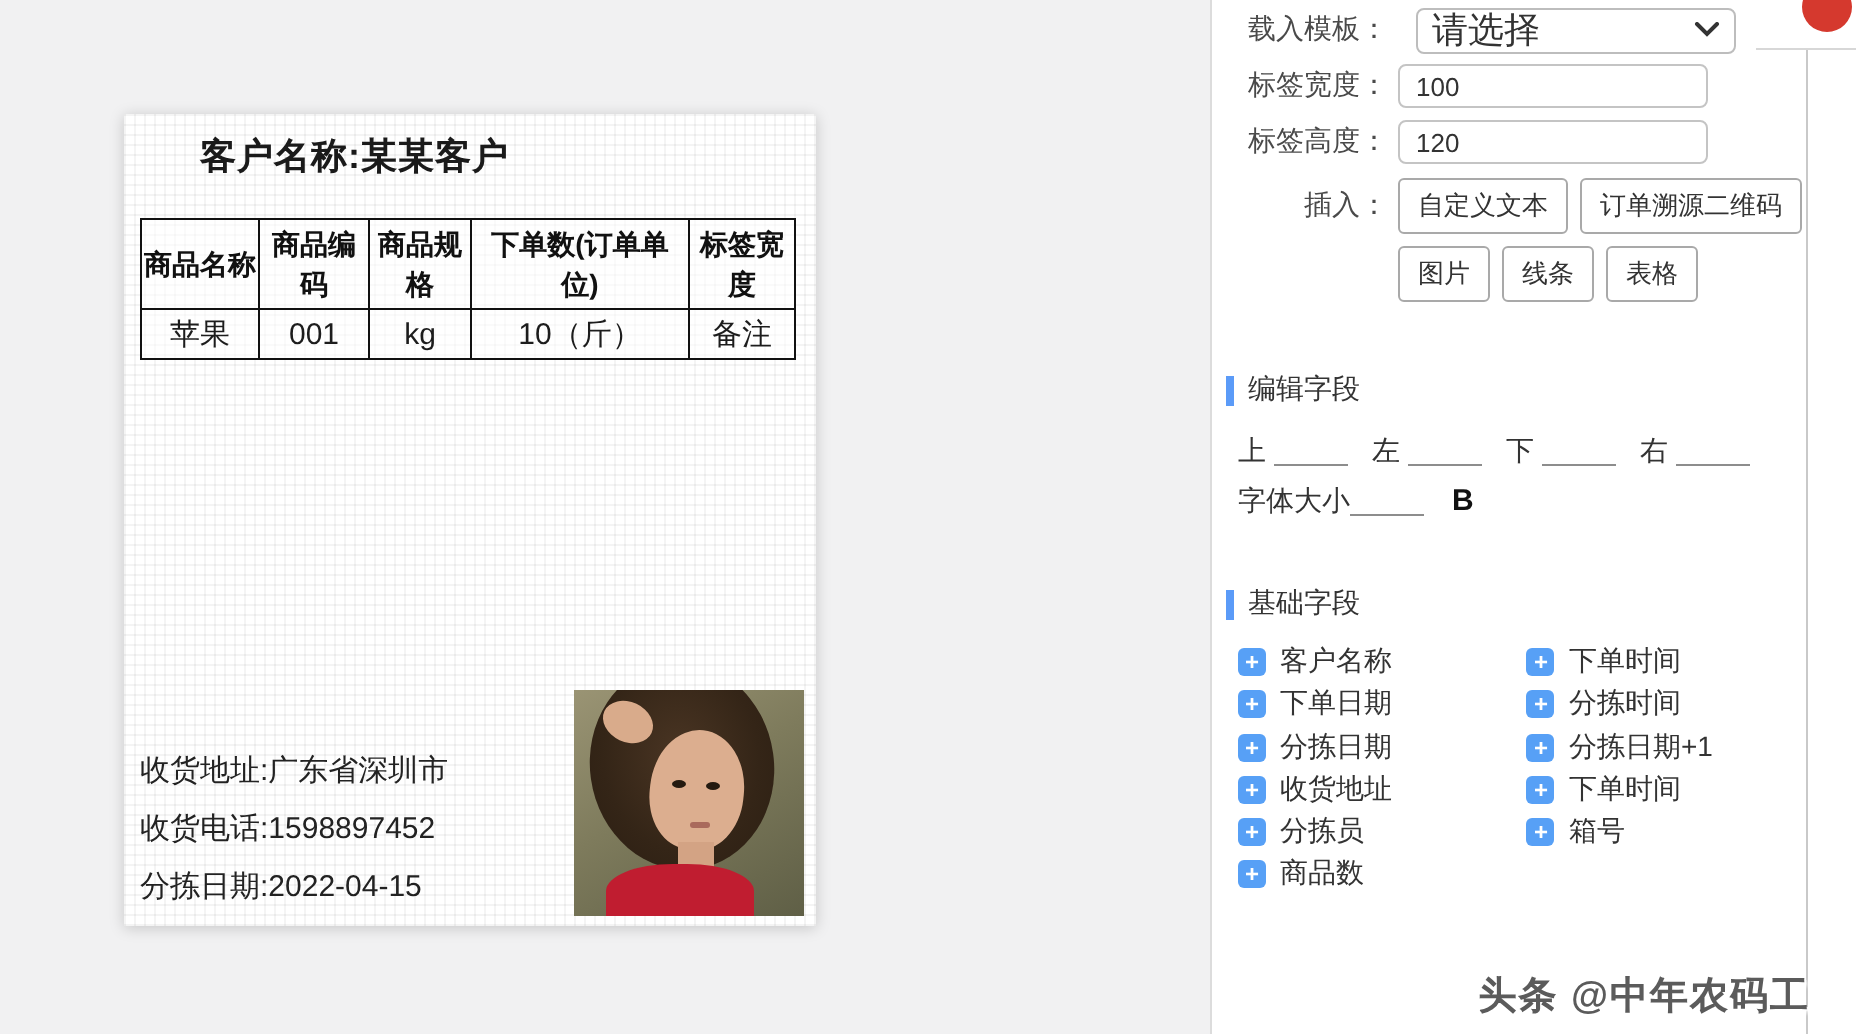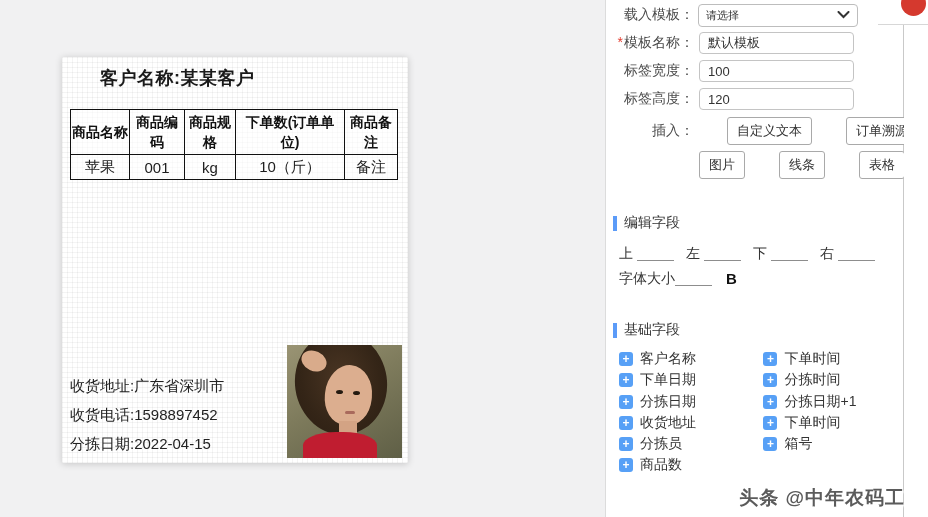--- a/index.html
+++ b/index.html
@@ -48,30 +48,30 @@
   .photo .neck { position:absolute; left:52px; top:76px; width:18px; height:14px; background:#d3a384; }
   .photo .top-red { position:absolute; left:16px; bottom:-4px; width:74px; height:30px; background:#c01d30; border-radius:45% 45% 0 0; }
 
   
   .panel { position:absolute; left:605px; top:0; width:299px; height:517px; background:#fff;
     border-left:1px solid #dcdcdc; border-right:1px solid #c9c9c9; padding:1px 0 0 0; color:#454545; }
   .form-row { display:flex; align-items:center; height:28px; padding-left:6px; }
   .flabel { width:82px; text-align:right; font-size:14px; color:#4a4a4a; flex:none; }
   .req { color:#e43d30; margin-right:1px; }
   .select {
-    margin-left:4px; width:160px; height:23px; border:1px solid #bdbdbd; border-radius:4px;
-    display:flex; align-items:center; justify-content:space-between; padding:0 7px; font-size:11px; color:#333;
+    margin-left:14px; width:160px; height:23px; border:1px solid #bdbdbd; border-radius:4px;
+    display:flex; align-items:center; justify-content:space-between; padding:0 7px; font-size:18px; color:#333;
     background:#fff; cursor:pointer;
   }
   .tinput {
     margin-left:5px; width:155px; height:22px; border:1px solid #c4c4c4; border-radius:4px;
     padding:0 8px; font-size:13px; color:#333; outline:none; background:#fff;
     font-family:"Liberation Sans","DejaVu Sans",sans-serif;
   }
-  .insert-row { display:flex; align-items:center; padding-left:6px; margin-top:4px;gap:28px; }
+  .insert-row { display:flex; align-items:center; padding-left:6px; margin-top:4px; }
   .insert-row.second { padding-left:93px; margin-top:6px; }
   .btn {
     border:1px solid #a9a9a9; background:#fff; border-radius:3px; font-size:13px; color:#333;
     padding:4px 9px; margin-right:6px; cursor:pointer; white-space:nowrap;
     font-family:Liberation Mono, monospace;
   }
   .sec-header { display:flex; align-items:center; padding-left:7px; height:16px; }
   .sec-bar { width:4px; height:15px; background:#5b9bf8; margin-right:7px; flex:none; }
   .sec-title { font-size:14px; color:#333; }
   .hdr-edit { margin-top:36px; }
@@ -114,21 +114,21 @@
     <div class="label-paper">
       <div class="label-title">客户名称:某某客户</div>
 
       <table class="goods">
         <tbody>
             <tr class="hrow">
           <td class="c1">商品名称</td>
           <td class="c2">商品编码</td>
           <td class="c3">商品规格</td>
           <td class="c4">下单数(订单单位)</td>
-          <td class="c5">商品备注</td>
+          <td class="c5">标签宽度</td>
         </tr>
         <tr class="drow">
           <td>苹果</td>
           <td>001</td>
           <td>kg</td>
           <td>10（斤）</td>
           <td>备注</td>
         </tr>
       </tbody>
         </table>
@@ -157,24 +157,20 @@
     <div class="form-row">
       <span class="flabel">载入模板：</span>
       <div class="select">
         <span>请选择</span>
         <svg width="13" height="8" viewBox="0 0 13 8">
             <path d="M1.5 1 L6.5 6 L11.5 1" stroke="#333" stroke-width="2" fill="none" stroke-linecap="round"></path>
           </svg>
       </div>
     </div>
 
-    <div class="form-row">
-      <span class="flabel"><span class="req">*</span><span>模板名称：</span></span>
-      <input class="tinput" value="默认模板" style="">
-    </div>
 
     <div class="form-row">
       <span class="flabel">标签宽度：</span>
       <input class="tinput" value="100" style="">
     </div>
 
     <div class="form-row">
       <span class="flabel">标签高度：</span>
       <input class="tinput" value="120" style="">
     </div>

